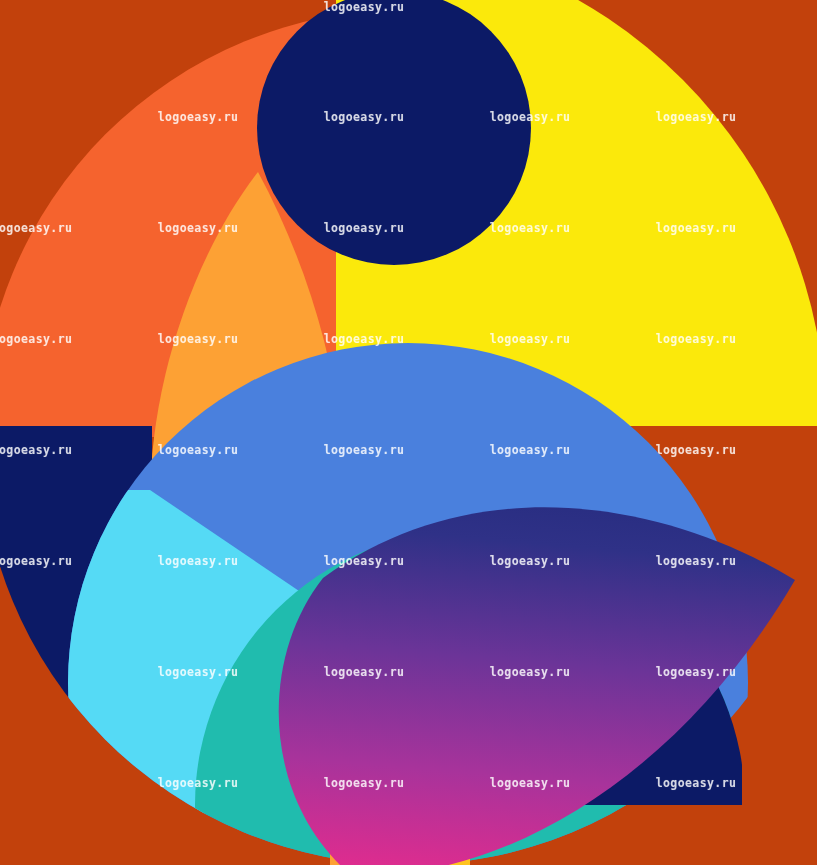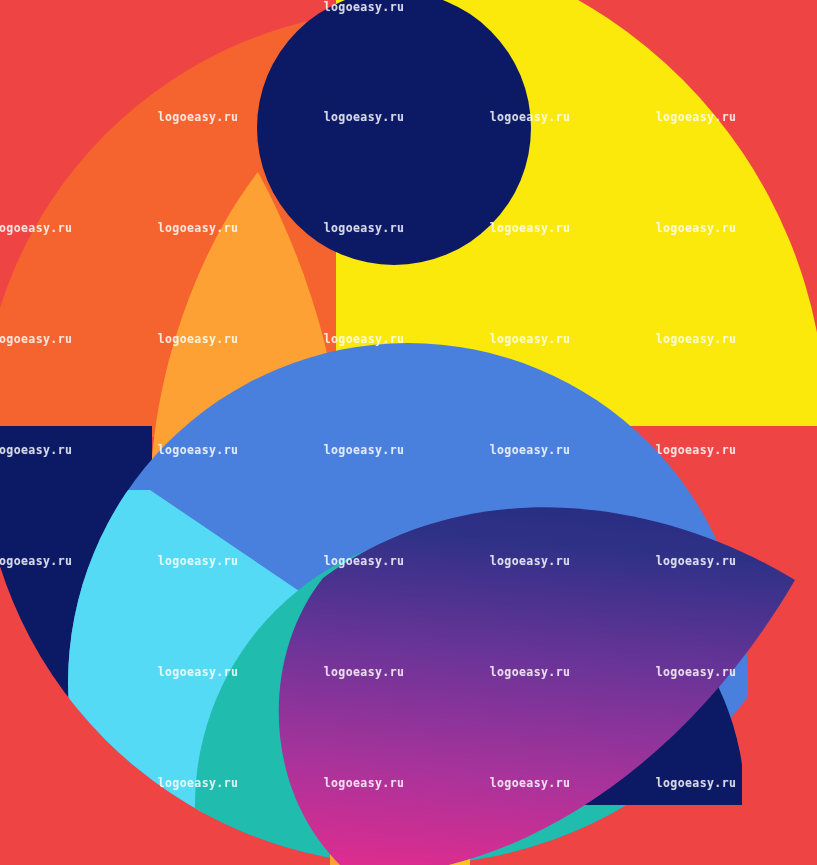--- a/index.html
+++ b/index.html
@@ -1,19 +1,19 @@
 <!DOCTYPE html>
 <html><head>
 <meta charset="utf-8">
 <title>Abstract Logo Preview</title>
 <style>
   html,body{margin:0;padding:0;background:#ffffff;}
   body{width:817px;height:865px;overflow:hidden;
        font-family:"DejaVu Sans Mono","Liberation Mono",monospace;}
-  #stage{position:relative;width:817px;height:865px;background:#ef4444;}
+  #stage{position:relative;width:817px;height:865px;background:#c2410c;}
   #logo-art{position:absolute;left:0;top:0;width:817px;height:865px;display:block;}
   #watermark-layer{position:absolute;left:0;top:0;width:817px;height:865px;
                    pointer-events:none;}
   .wm{position:absolute;font-family:"DejaVu Sans Mono","Liberation Mono",monospace;
       font-size:11.5px;font-weight:bold;letter-spacing:0.4px;
       color:rgba(255,255,255,0.78);white-space:nowrap;
       transform:translate(-50%,-50%);
       text-shadow:0 0 1px rgba(255,255,255,0.25);}
 </style>
 </head>

